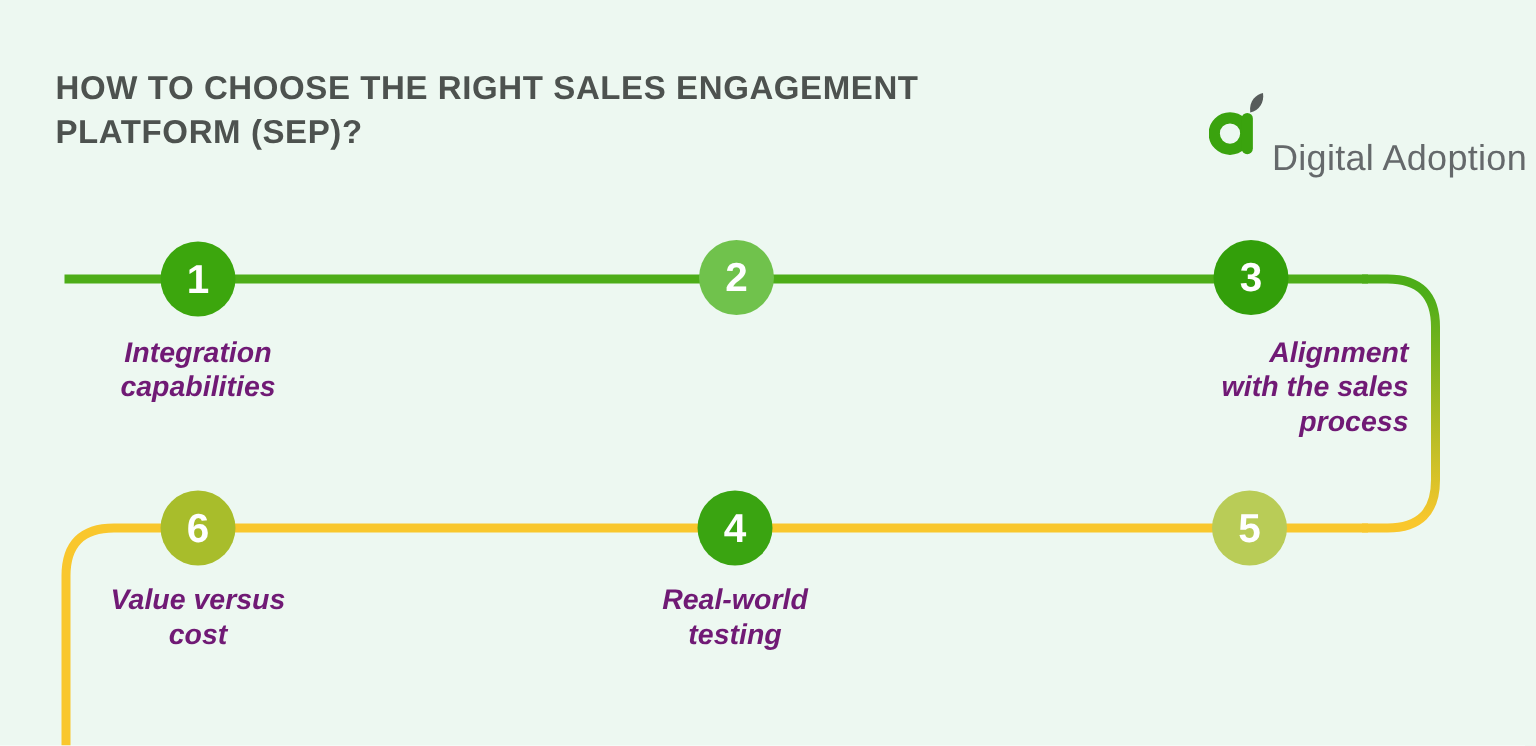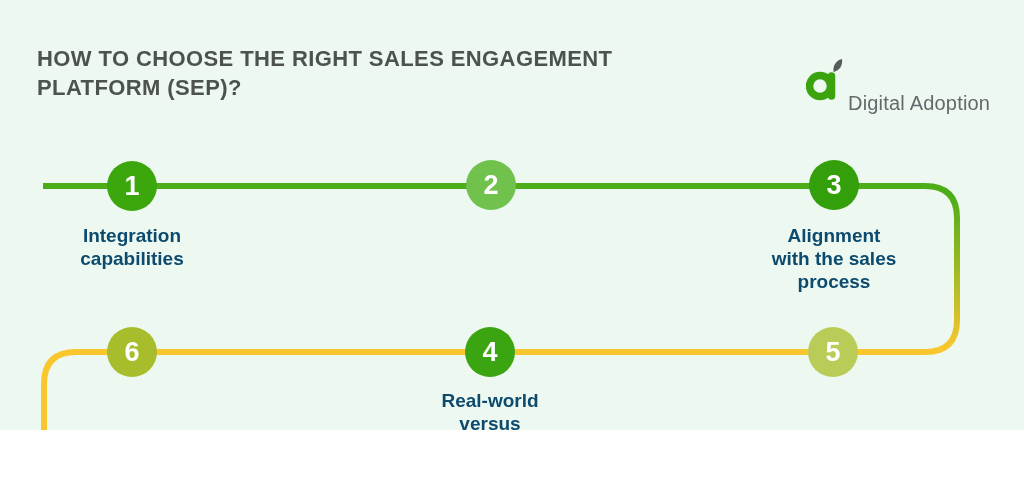--- a/index.html
+++ b/index.html
@@ -1,69 +1,70 @@
 <!DOCTYPE html>
 <html><head>
 <meta charset="utf-8">
 <style>
   html,body { margin:0; padding:0; }
   .canvas {
     position:relative;
-    width:1024px; height:430px;
+    width:1024px; height:497px;
     background:#edf8f1;
     overflow:hidden;
     font-family:"Liberation Sans", sans-serif;
   }
   .title {
     position:absolute; left:37px; top:44px;
     width:680px;
     font-size:22px; font-weight:700;
     letter-spacing:0.4px;
     line-height:1.32;
     color:#4d524f;
     white-space:pre-line;
   }
   .logo {
     position:absolute; left:806px; top:44px;
     display:flex; align-items:center; gap:4px;
   }
   .logo-text {
-    font-size:20px; color:#65696b; font-weight:400;
+    font-size:24px; color:#65696b; font-weight:400;
     letter-spacing:0.2px;
     margin-top:48px;
   }
   .connector { position:absolute; left:0; top:0; }
   .step-circles { position:absolute; left:0; top:0; }
   .step-number {
     position:absolute;
     width:50px; height:50px; line-height:50px;
     text-align:center;
     color:#ffffff;
     font-size:27px; font-weight:700;
   }
   .step-label {
     position:absolute;
     width:210px;
     text-align:center;
     font-size:19px; font-weight:700;
     line-height:1.22;
-    color:#0c4a6e;
+    color:#701a75;
     white-space:pre-line;
+    font-style:italic;
   }
   
   .num-1 { left:107px; top:161px; }
   .num-2 { left:466px; top:160px; }
   .num-3 { left:809px; top:160px; }
   .num-4 { left:465px; top:327px; }
   .num-5 { left:808px; top:327px; }
   .num-6 { left:107px; top:327px; }
   
   .lab-1 { left:27px;  top:224px; }
   .lab-2 { left:386px; top:224px; }
-  .lab-3 { left:729px; top:224px; }
+  .lab-3 { left:729px; top:224px;text-align:right; }
   .lab-4 { left:385px; top:389px; }
   .lab-5 { left:728px; top:389px; }
   .lab-6 { left:27px;  top:389px; }
 </style>
 </head>
 <body>
 
 <div class="canvas">
 
   <svg class="connector" width="1024" height="497" viewBox="0 0 1024 497">
@@ -105,15 +106,17 @@
   <div class="step-number num-4">4</div>
   <div class="step-number num-5">5</div>
   <div class="step-number num-6">6</div>
 
   <div class="step-label lab-1">Integration
 capabilities</div>
   <div class="step-label lab-3">Alignment
 with the sales
 process</div>
   <div class="step-label lab-4">Real-world
-versus</div>
+testing</div>
+  <div class="step-label lab-6">Value versus
+cost</div>
 
 </div>
 
 </body></html>

